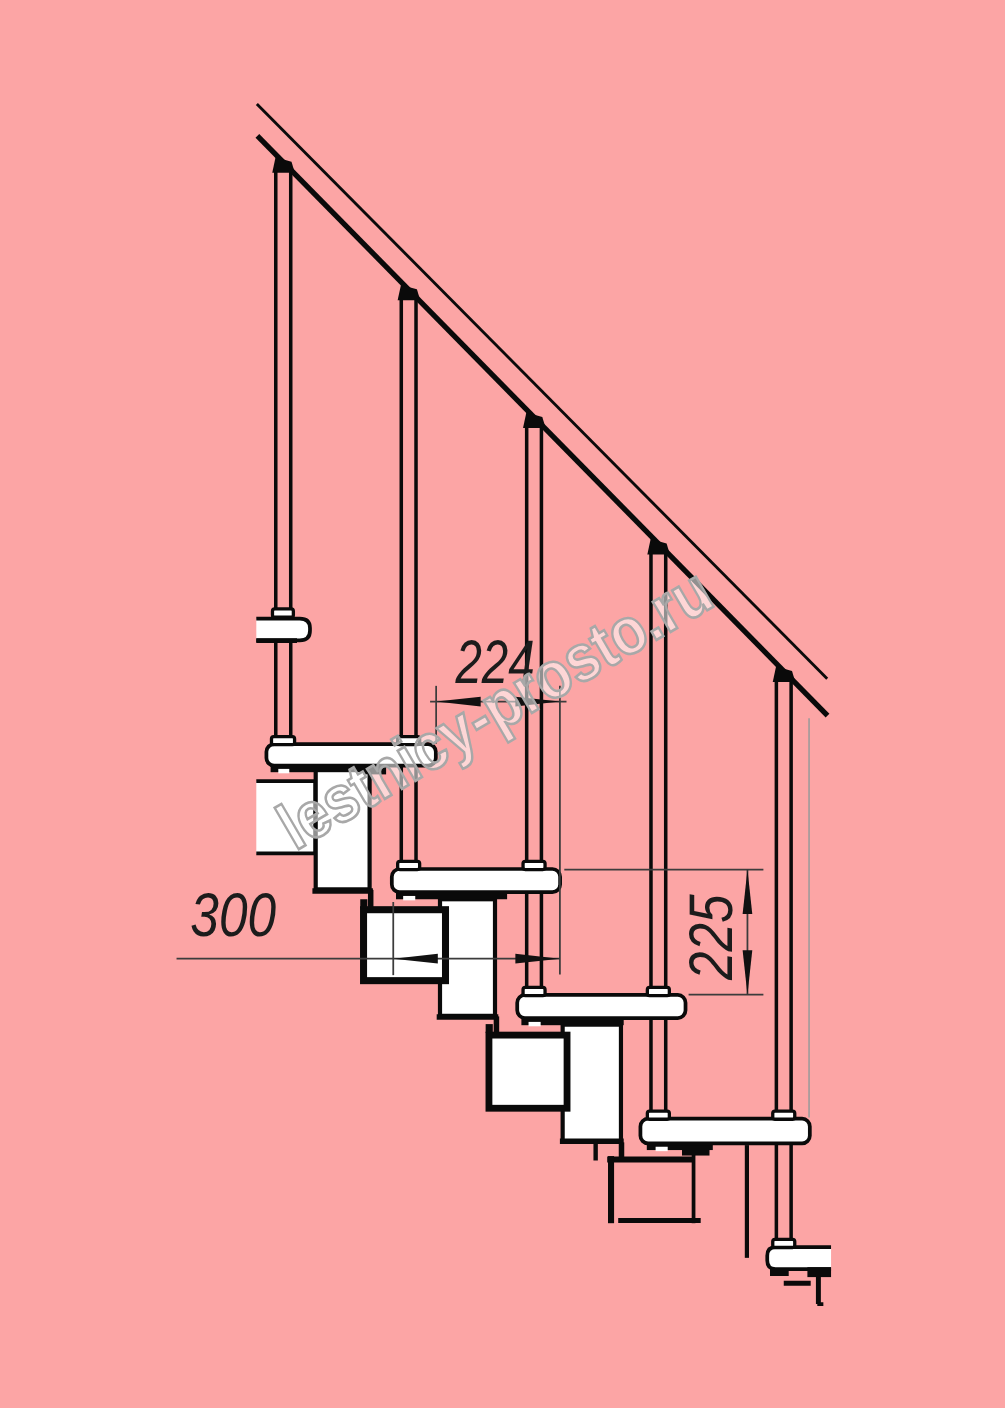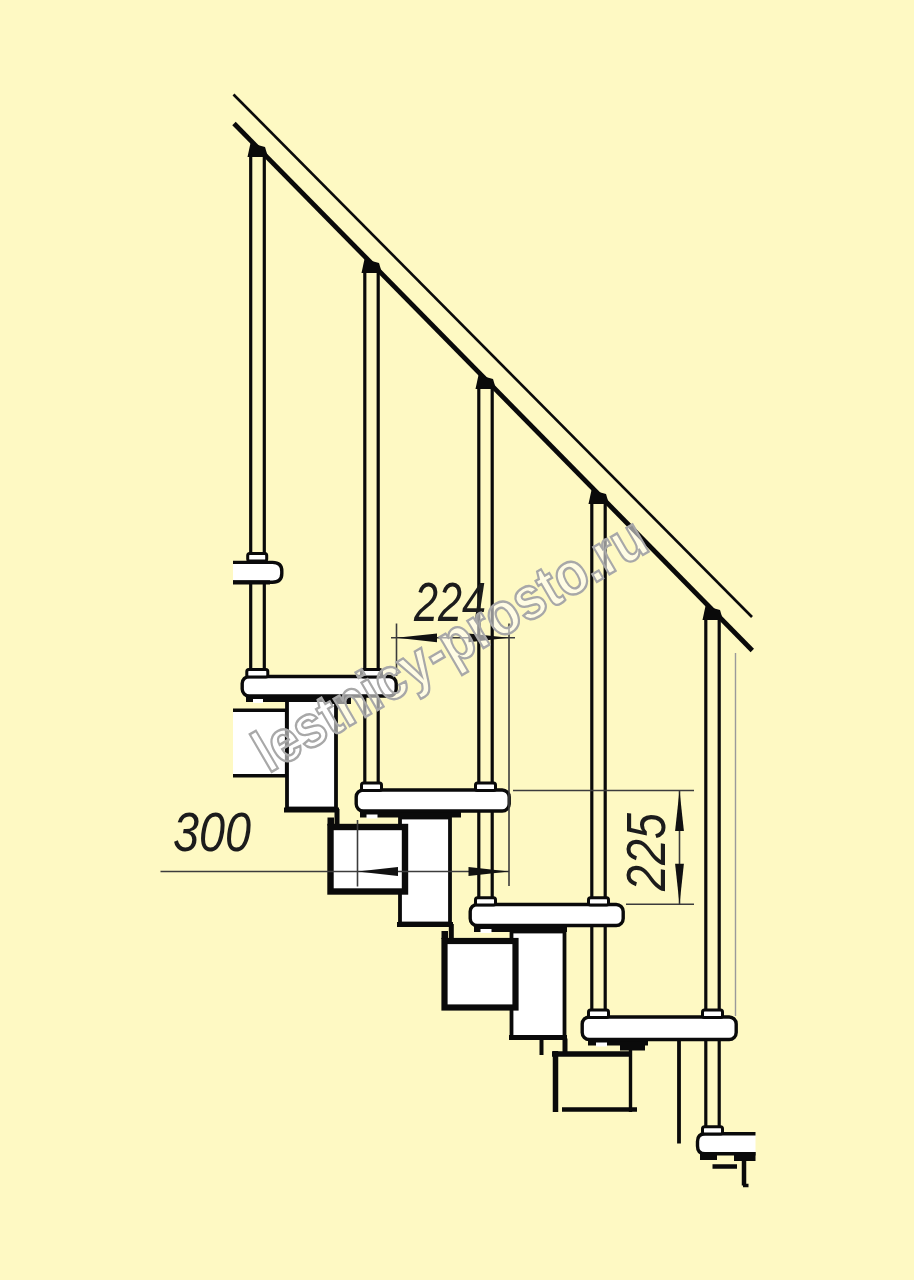--- a/index.html
+++ b/index.html
@@ -1,16 +1,16 @@
 <!DOCTYPE html>
 <html><head>
 <meta charset="utf-8">
 <style>
 html,body{margin:0;padding:0;background:#ffffff;}
-#stage{width:914px;height:1280px;position:relative;background:#fef9c3;overflow:hidden;}
+#stage{width:914px;height:1280px;position:relative;background:#fca5a5;overflow:hidden;}
 svg{display:block;}
 text{font-family:"Liberation Sans", sans-serif;}
 </style>
 </head>
 <body>
 
 <div id="stage">
 <svg width="914" height="1280" viewBox="0 0 914 1280">
 <g fill="none" stroke="#0a0a0a" stroke-linecap="butt">
 

